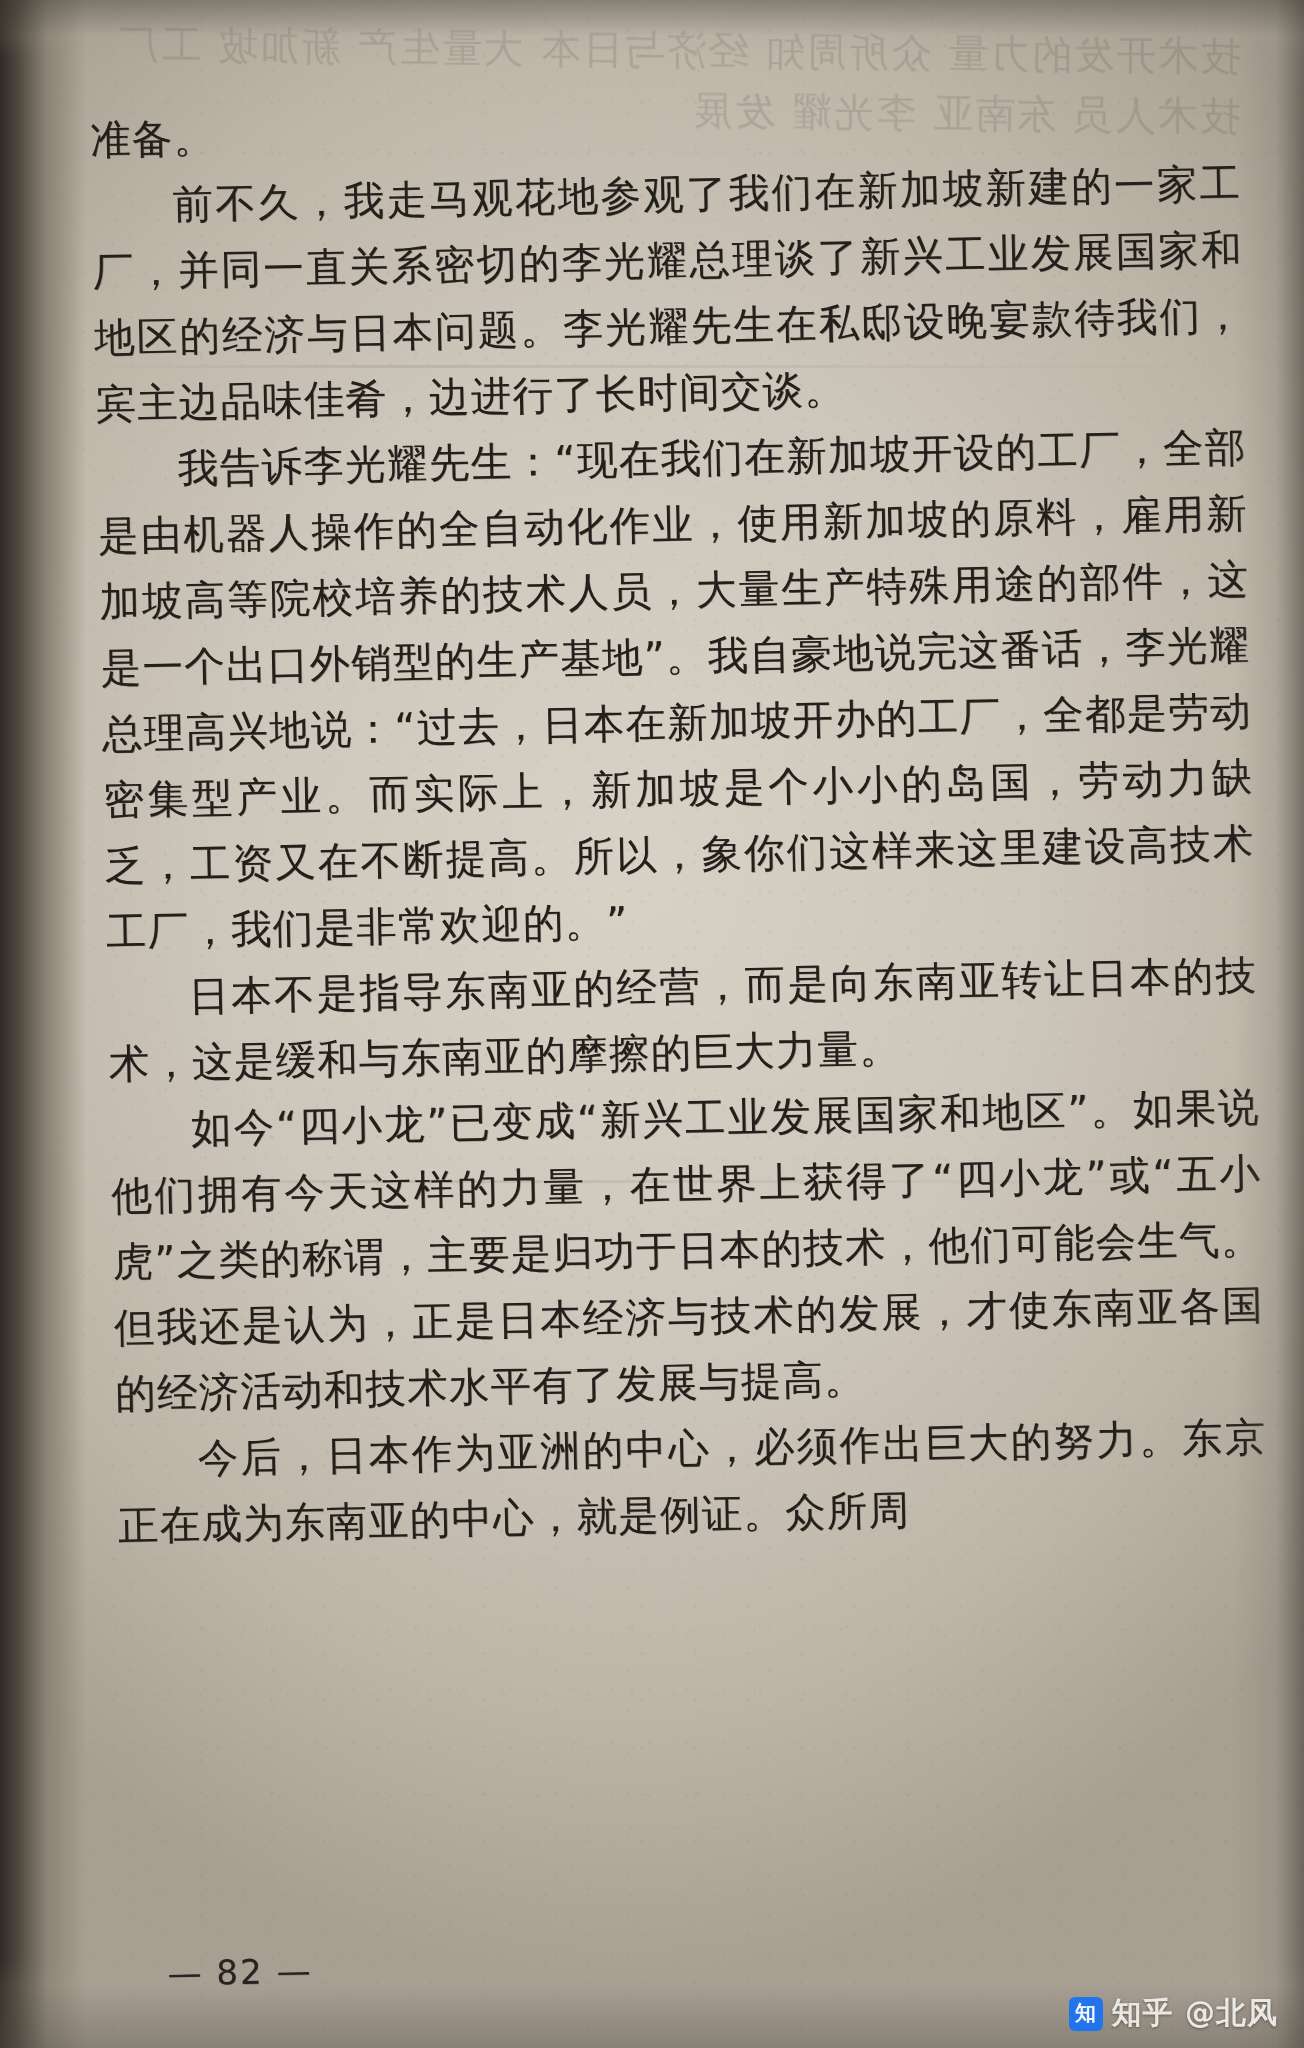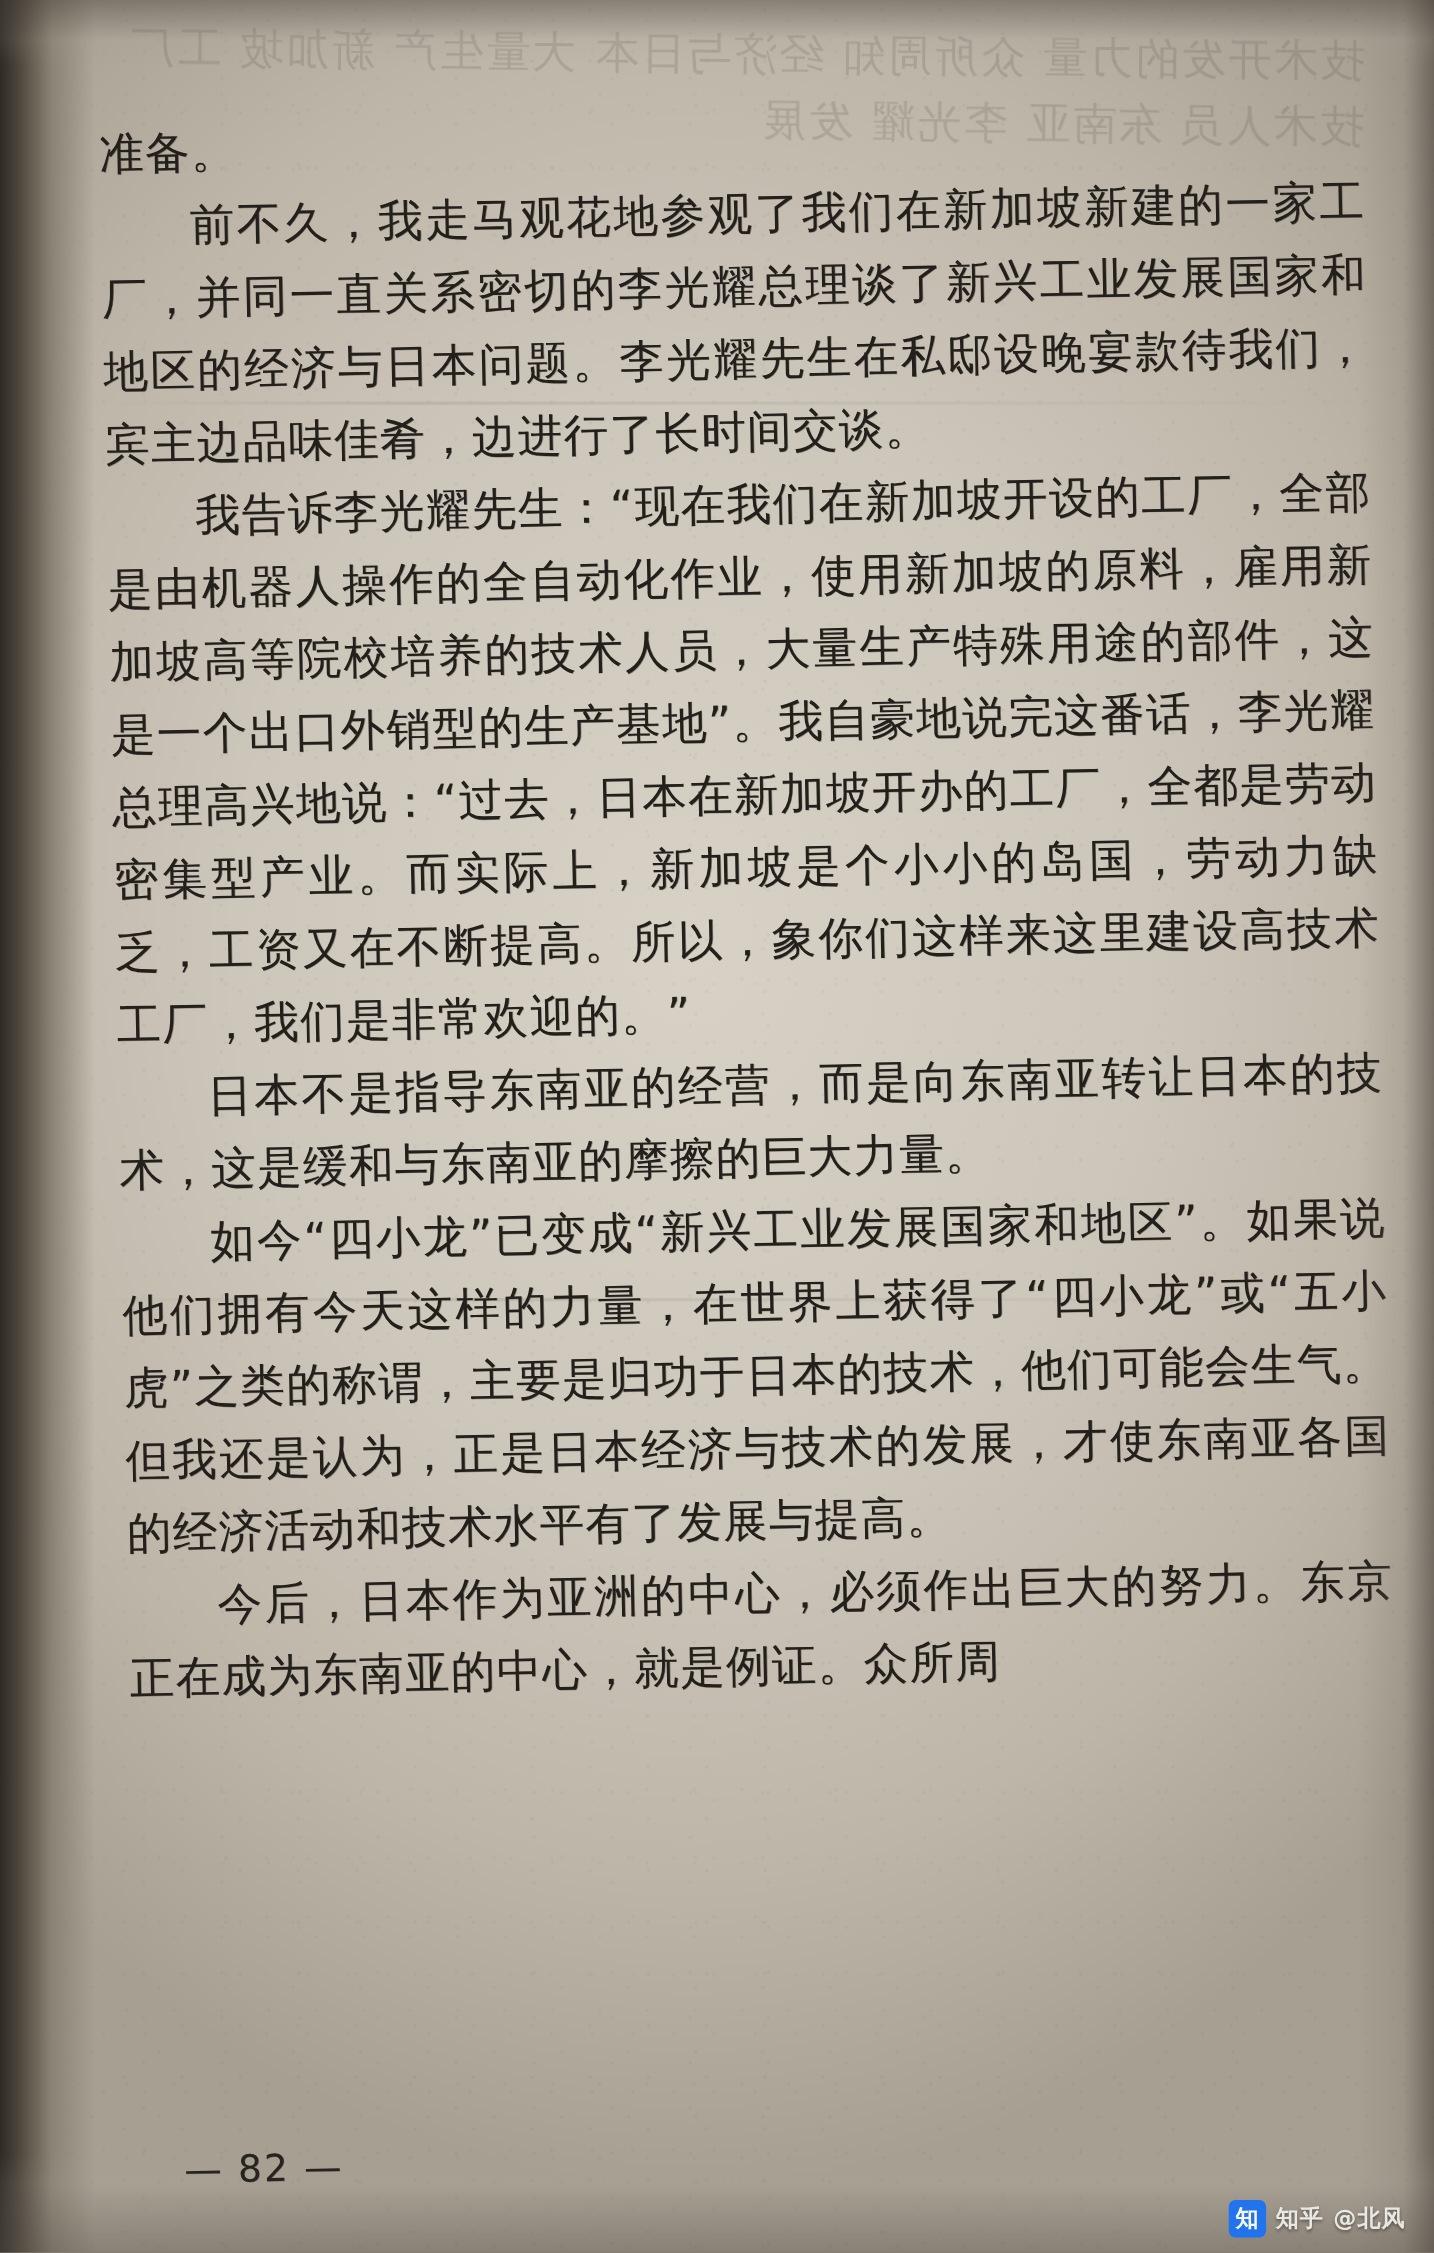--- a/index.html
+++ b/index.html
@@ -150,21 +150,21 @@
     font-family: "DejaVu Sans", sans-serif;
     font-size: 21px;
     font-weight: bold;
     display: flex;
     align-items: center;
     justify-content: center;
     line-height: 1;
   }
   #watermark .wm-text {
     font-family: "DejaVu Sans", sans-serif;
-    font-size: 21px;
+    font-size: 30px;
     font-weight: 600;
     text-shadow: 0 1px 3px rgba(0,0,0,.45);
     letter-spacing: 1px;
   }
 
   
   .crease {
     position: absolute;
     left: 80px;
     width: 1180px;

